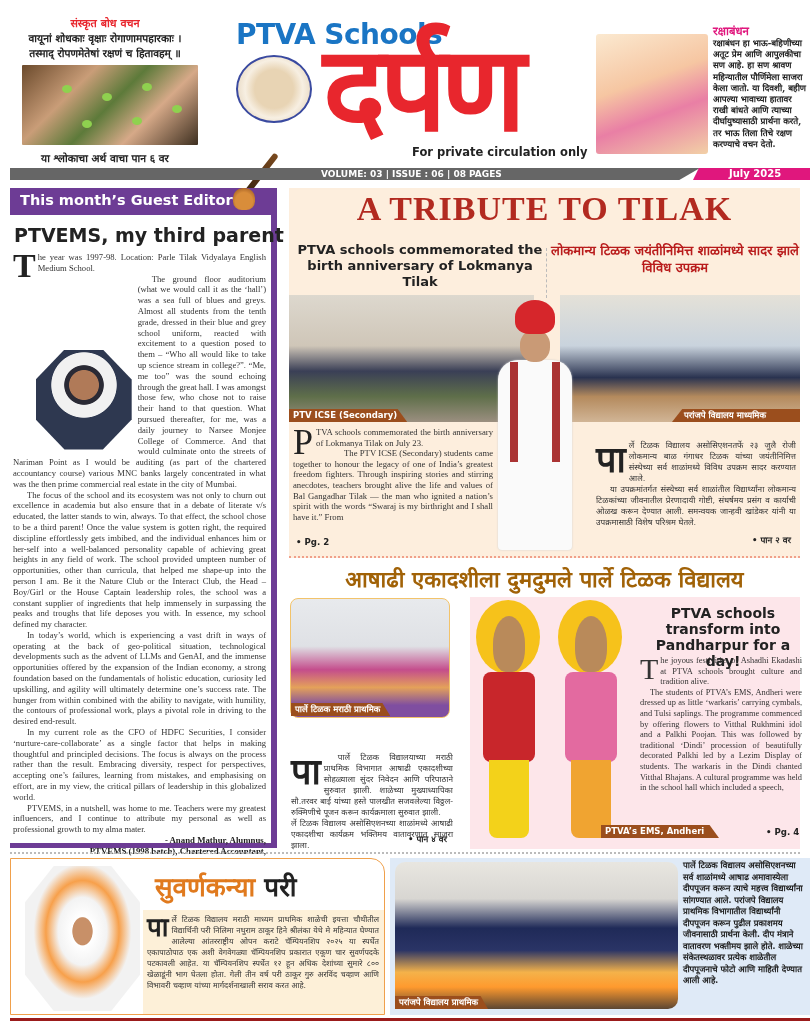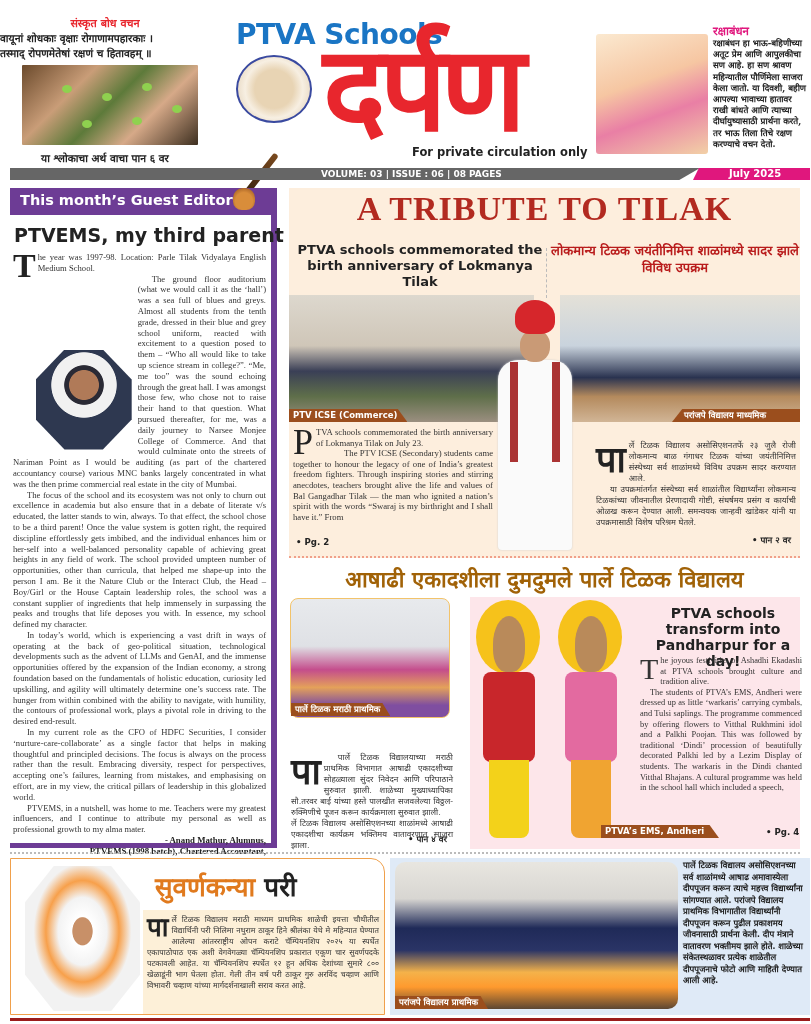--- a/index.html
+++ b/index.html
@@ -2,21 +2,21 @@
 <html><head>
 <meta charset="utf-8">
 <style>
 *{box-sizing:border-box;margin:0;padding:0}
 body{width:811px;height:1024px;background:#fff;font-family:"DejaVu Serif",serif;position:relative;overflow:hidden;color:#222}
 .abs{position:absolute}
 .sans{font-family:"DejaVu Sans",sans-serif}
 .serif{font-family:"Liberation Serif",serif}
 
 .sk-title{left:0;top:15px;width:210px;text-align:center;color:#e8262d;font-weight:bold;font-size:11px}
-.sk-line{left:0;width:210px;font-size:10.5px;font-weight:bold;color:#222}
+.sk-line{left:0;width:210px;text-align:center;font-size:10.5px;font-weight:bold;color:#222}
 .sk-img{left:22px;top:65px;width:176px;height:80px;background:linear-gradient(135deg,#6b4a2c,#c99d78 30%,#5d7a3a 50%,#d6a988 70%,#3d2f20);border-radius:1px}
 .sk-img .leaf{position:absolute;width:10px;height:8px;background:#8fd14f;border-radius:50%}
 .sk-note{left:0;top:151px;width:210px;text-align:center;font-size:10.5px;font-weight:bold}
 .brand{left:236px;top:18px;color:#1a75c4;font-weight:bold;font-size:28px;font-family:"DejaVu Sans",sans-serif;letter-spacing:-.5px}
 .logo{left:236px;top:55px;width:76px;height:68px;border-radius:50%;border:2px solid #3a4aa0;background:radial-gradient(circle,#e8d4b4 40%,#f7efe2 60%,#d9c4a6)}
 .darpan{left:323px;top:30px;color:#e8262d;font-size:118px;font-weight:bold;line-height:1;font-family:"DejaVu Sans",sans-serif;letter-spacing:-6px}
 .private{left:412px;top:145px;font-weight:bold;font-size:11.5px;font-family:"DejaVu Sans",sans-serif}
 .raksha-img{left:596px;top:34px;width:112px;height:120px;background:linear-gradient(160deg,#fbe9d0,#f6c6a2 40%,#e97fa5 65%,#f2d0a6);border-radius:3px}
 .raksha-title{left:713px;top:23px;color:#e0177d;font-weight:bold;font-size:11.5px}
 .raksha-text{left:713px;top:38px;width:96px;font-size:8.6px;font-weight:bold;line-height:11.2px;color:#222}
@@ -138,21 +138,21 @@
   <div class="ge-sign">CFO – HDFC Securities Limited</div>
 </div>
 
 <div class="abs tilak-box"></div>
 <div class="abs tilak-title">A TRIBUTE TO TILAK</div>
 <div class="abs tilak-sub-en">PTVA schools commemorated the birth anniversary of Lokmanya Tilak</div>
 <div class="abs vdiv"></div>
 <div class="abs tilak-sub-mr">लोकमान्य टिळक जयंतीनिमित्त शाळांमध्ये सादर झाले विविध उपक्रम</div>
 <div class="abs photo-cls1"></div>
 <div class="abs photo-cls2"></div>
-<div class="abs cap" style="left:289px;top:409px">PTV ICSE (Commerce)</div>
+<div class="abs cap" style="left:289px;top:409px">PTV ICSE (Secondary)</div>
 <div class="abs cap cap-r" style="left:672px;top:409px;width:128px">परांजपे विद्यालय माध्यमिक</div>
 <div class="abs boy">
   <div class="robe"></div>
     <div class="shawl"></div>
     <div class="face"></div>
     <div class="turban"></div>
 </div>
 <div class="abs tilak-en serif">
   <span class="dc-en">P</span>
   <div>TVA schools commemorated the birth anniversary of Lokmanya Tilak on July 23.</div>

